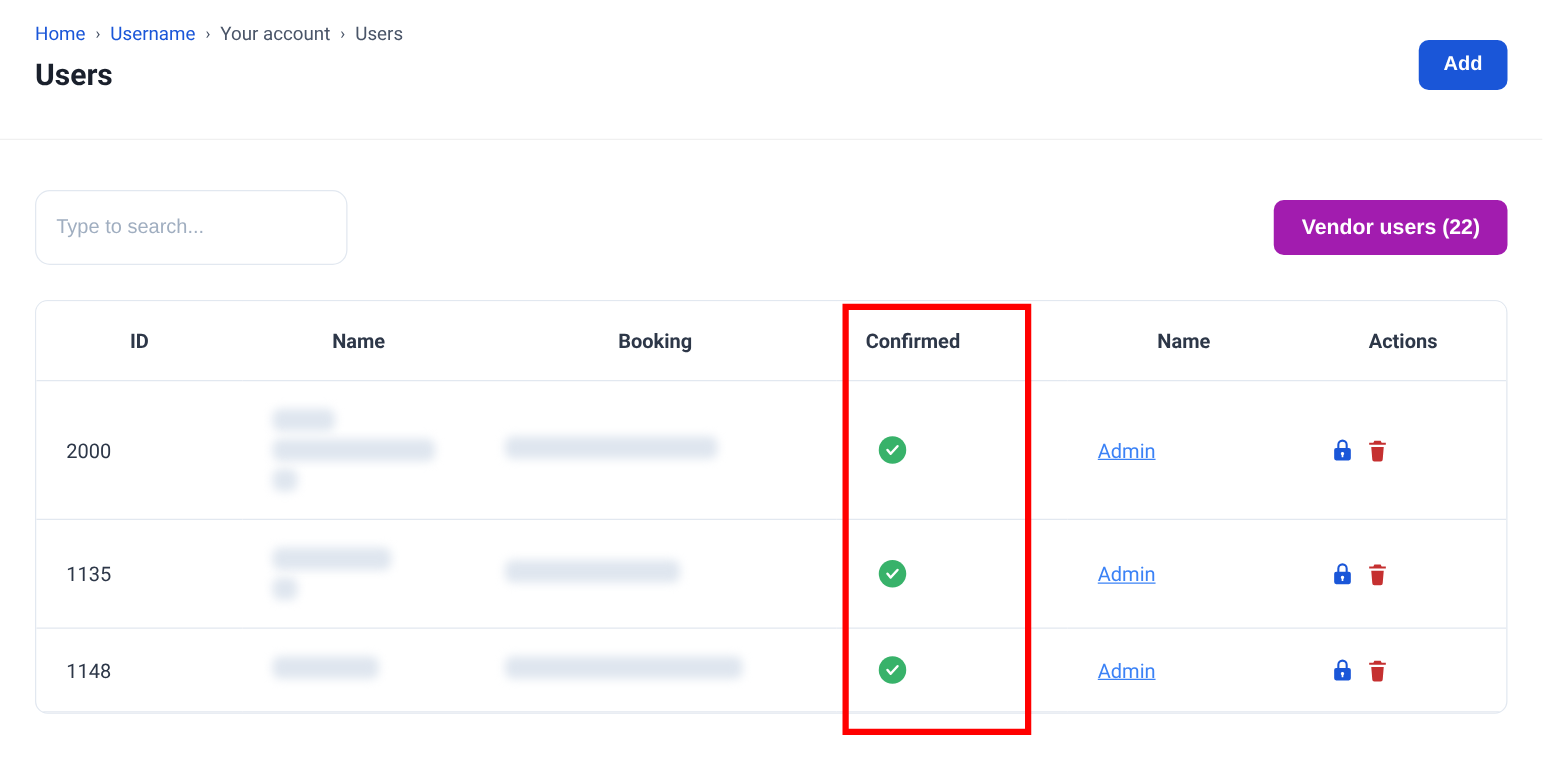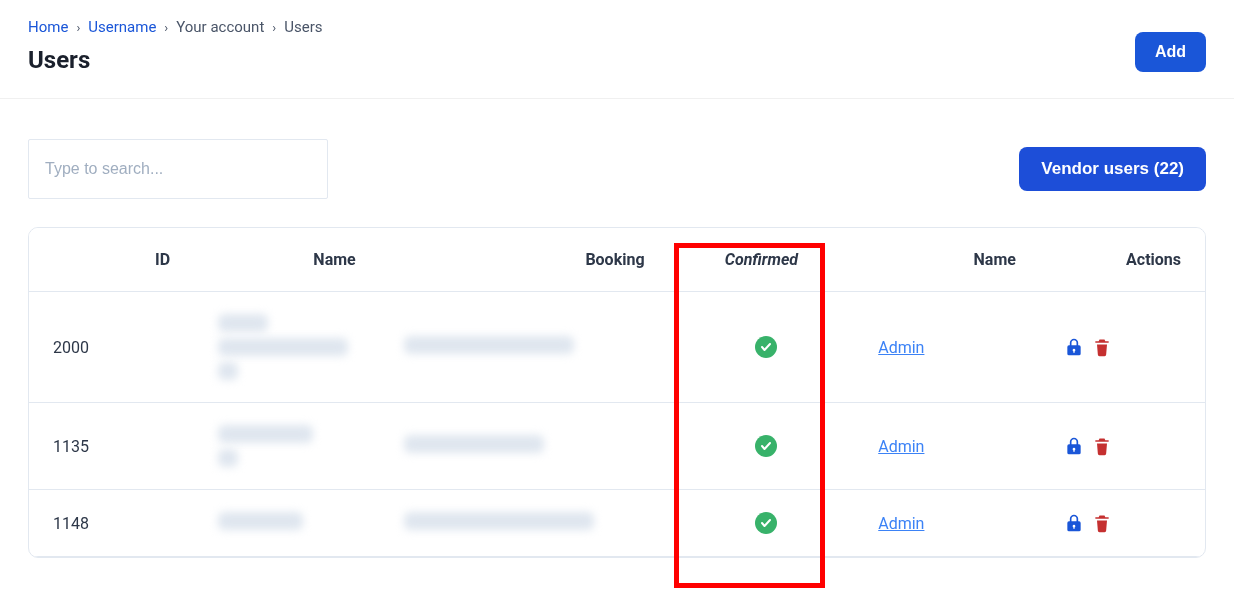--- a/index.html
+++ b/index.html
@@ -6,21 +6,21 @@
   body {
     font-family: -apple-system, BlinkMacSystemFont, "Segoe UI", Roboto, Helvetica, Arial, sans-serif;
     width: 1234px;
     height: 610px;
     background: #fff;
     color: #2d3748;
     position: relative;
     overflow: hidden;
   }
   .header-bar {
-    padding: 18px 28px 24px 28px;
+    padding: 18px 28px 37px 28px;
     border-bottom: 1px solid #f0f0f0;
     display: flex;
     justify-content: space-between;
     align-items: flex-start;
   }
   .header-left { display: flex; flex-direction: column; gap: 10px; }
   .breadcrumb { font-size: 15px; color: #4a5568; display: flex; align-items: center; gap: 8px; }
   .breadcrumb a { color: #1a56d8; text-decoration: none; cursor: pointer; }
   .breadcrumb .sep { color: #4a5568; font-size: 13px; }
   .breadcrumb .current { color: #4a5568; }
@@ -31,51 +31,51 @@
     margin-top: 14px;
     text-align: right;
   }
   .filter-bar {
     padding: 40px 28px 28px 28px;
     display: flex;
     justify-content: space-between;
     align-items: center;
   }
   .search-box {
-    border: 1px solid #e2e8f0; border-radius: 2px; padding: 20px 16px;
-    width: 300px; font-size: 16px; color: #a0aec0; outline: none;
+    border: 1px solid #e2e8f0; border-radius: 12px; padding: 20px 16px;
+    width: 250px; font-size: 16px; color: #a0aec0; outline: none;
   }
   .search-box::placeholder { color: #a0aec0; }
   .tabs { display: flex; gap: 14px; }
   .tab-btn {
     border: none; border-radius: 8px; padding: 12px 22px;
     font-size: 17px; font-weight: 600; cursor: pointer;
   }
   .tab-inactive { background: #f2f4f7; color: #1a56d8; }
-  .tab-active   { background: #1d4ed8; color: #fff; }
+  .tab-active   { background: #a21caf; color: #fff; }
 
   .table-wrap {
     margin: 0 28px;
     border: 1px solid #e2e8f0;
     border-radius: 10px;
     overflow: hidden;
   }
   table { width: 100%; border-collapse: collapse; }
   thead th {
-    text-align: right; font-size: 16px; font-weight: 700; color: #2d3748;
+    text-align: center; font-size: 16px; font-weight: 700; color: #2d3748;
     padding: 22px 24px; border-bottom: 1px solid #e2e8f0; background:#fff;
   }
   tbody td {
     padding: 22px 24px; border-bottom: 1px solid #e2e8f0;
     font-size: 16px; color: #2d3748; vertical-align: middle;
   }
   .col-id { width: 160px; }
   .col-name { width: 180px; }
   .col-username { width: 280px; }
-  .col-confirmed { width: 180px; text-align: center; font-style: italic; }
+  .col-confirmed { width: 180px; text-align: left; }
   .col-role { width: 180px; }
   .col-actions { width: 160px; }
 
   .blur-chip {
     display: inline-block; background: #dfe6ef; border-radius: 6px;
     filter: blur(4px); height: 18px;
   }
   .blur-name { display:flex; flex-direction:column; gap:6px; }
 
   .confirmed-cell { padding-left: 34px; }

